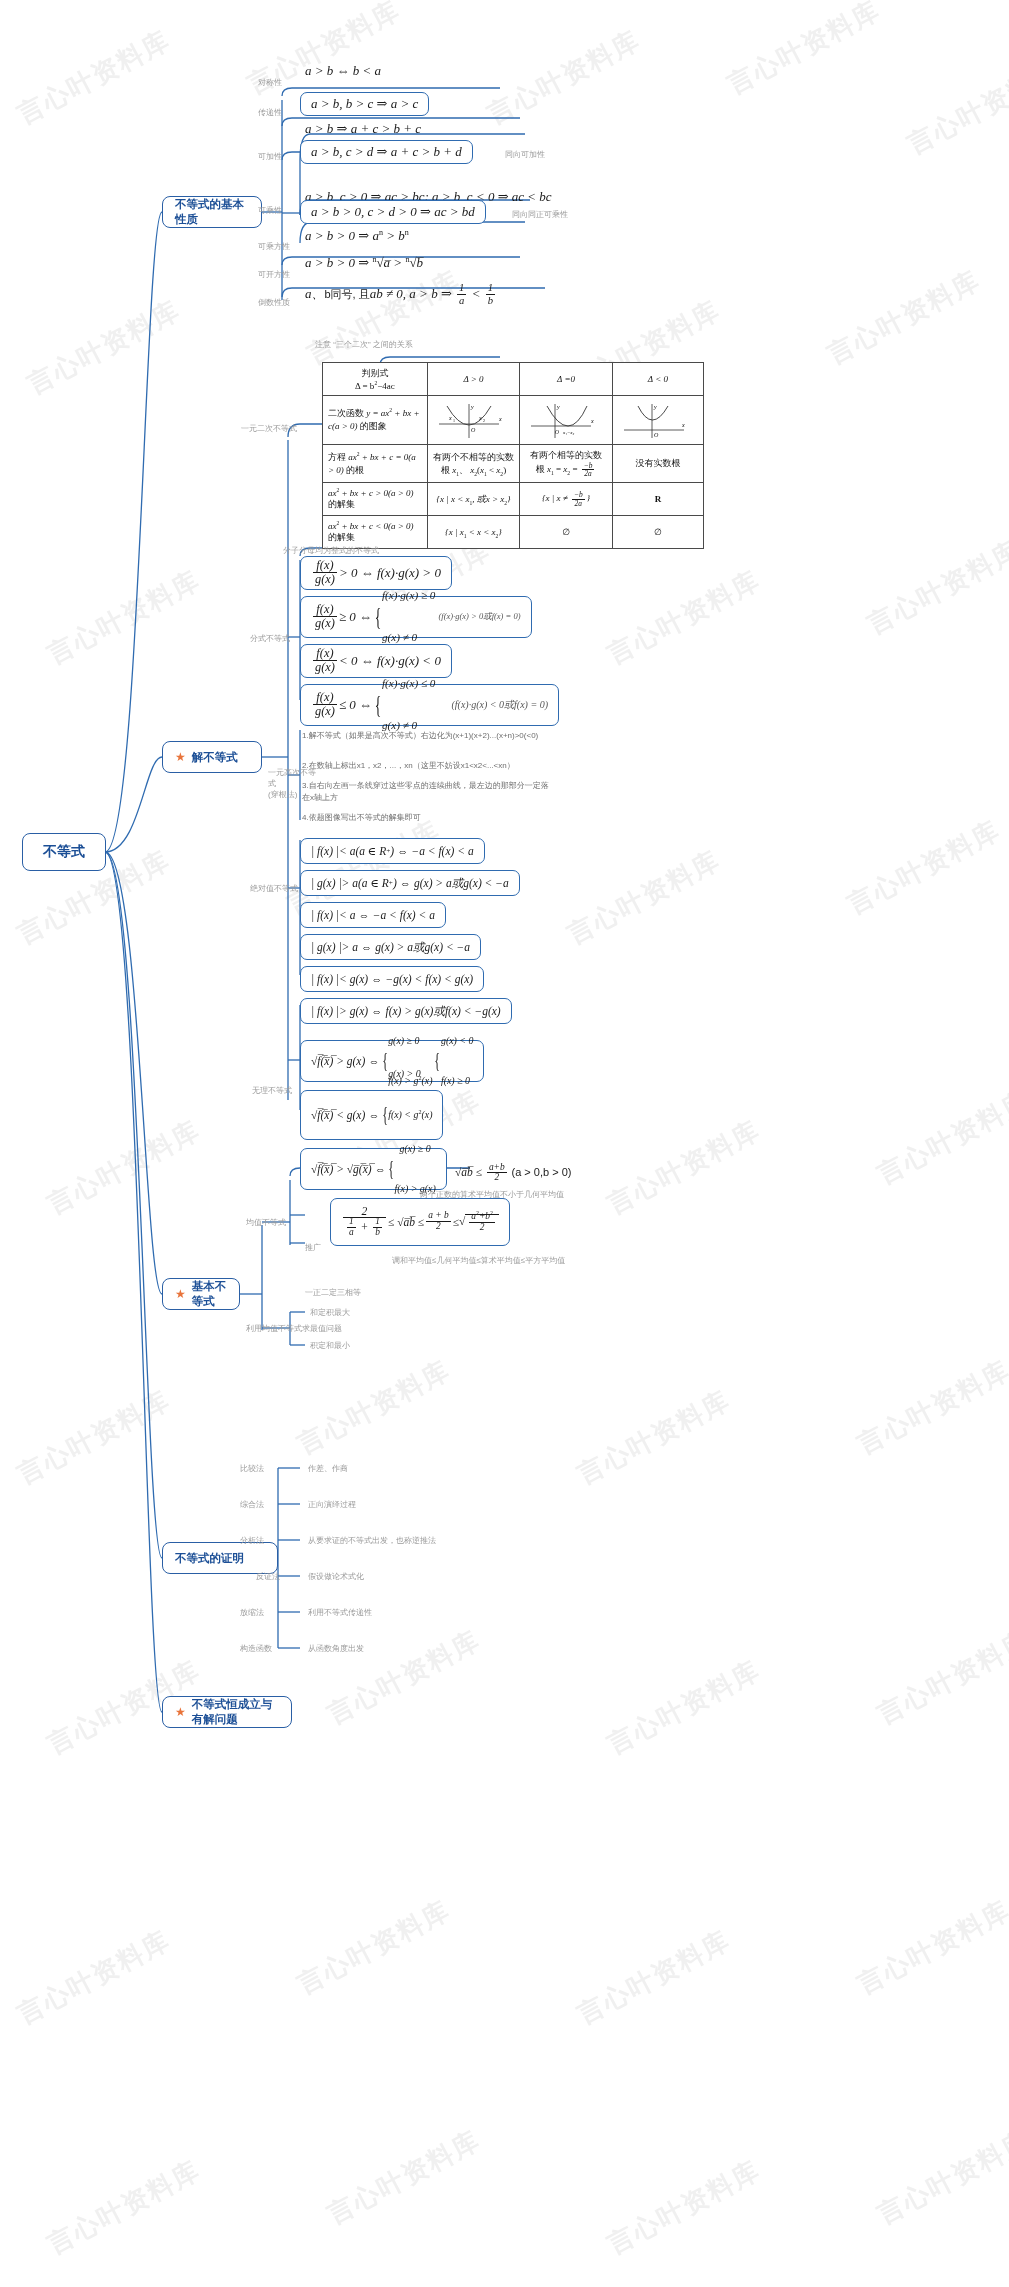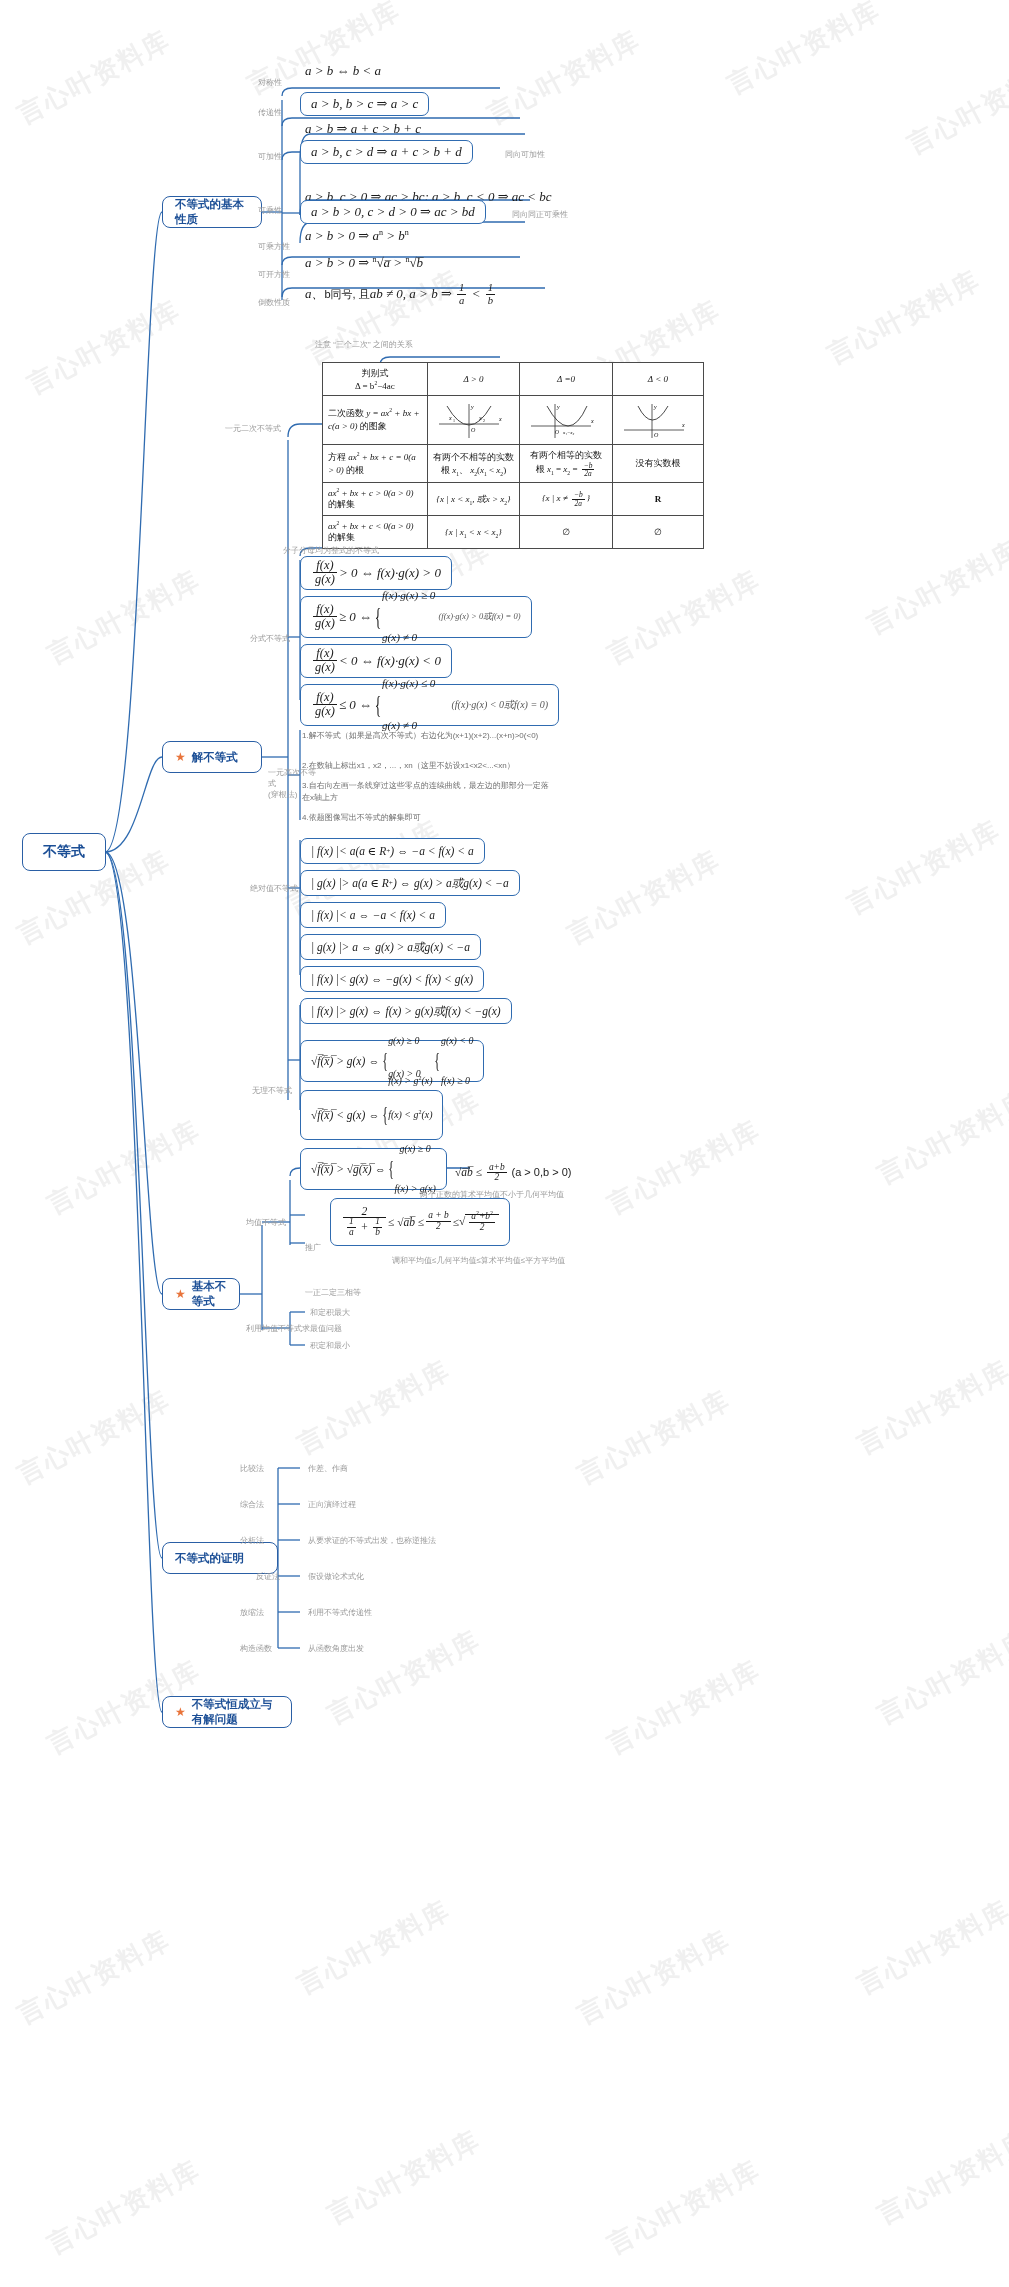--- a/index.html
+++ b/index.html
@@ -247,21 +247,21 @@
 
   <div class="cap" style="left:258px;top:242px;">可乘方性</div>
   <div class="formula" style="left:305px;top:229px;">a &gt; b &gt; 0 ⇒ a<sup>n</sup> &gt; b<sup>n</sup></div>
 
   <div class="cap" style="left:258px;top:270px;">可开方性</div>
   <div class="formula" style="left:305px;top:256px;">a &gt; b &gt; 0 ⇒ <sup>n</sup>√a̅ &gt; <sup>n</sup>√b̅</div>
 
   <div class="cap" style="left:258px;top:298px;">倒数性质</div>
   <div class="formula" style="left:305px;top:283px;">a、<span class="cn">b同号, 且</span>ab ≠ 0, a &gt; b ⇒ <span class="frac"><span class="n">1</span><span class="d">a</span></span> &lt; <span class="frac"><span class="n">1</span><span class="d">b</span></span></div>
 
-  <div class="cap" style="left:225px;top:424px;text-align:center;">一元二次不等式</div>
+  <div class="cap" style="left:241px;top:424px;text-align:center;">一元二次不等式</div>
   <div class="cap" style="left:315px;top:340px;">注意 “三个二次” 之间的关系</div>
 
   <table class="qtable" style="left:322px;top:362px;width:382px;">
     <tbody>
         <tr>
       <td class="cn" style="width:126px;">
         判别式<br>Δ = b<sup>2</sup>−4ac
       </td>
       <td class="it" style="width:86px;">Δ &gt; 0</td>
       <td class="it" style="width:86px;">Δ =0</td>

